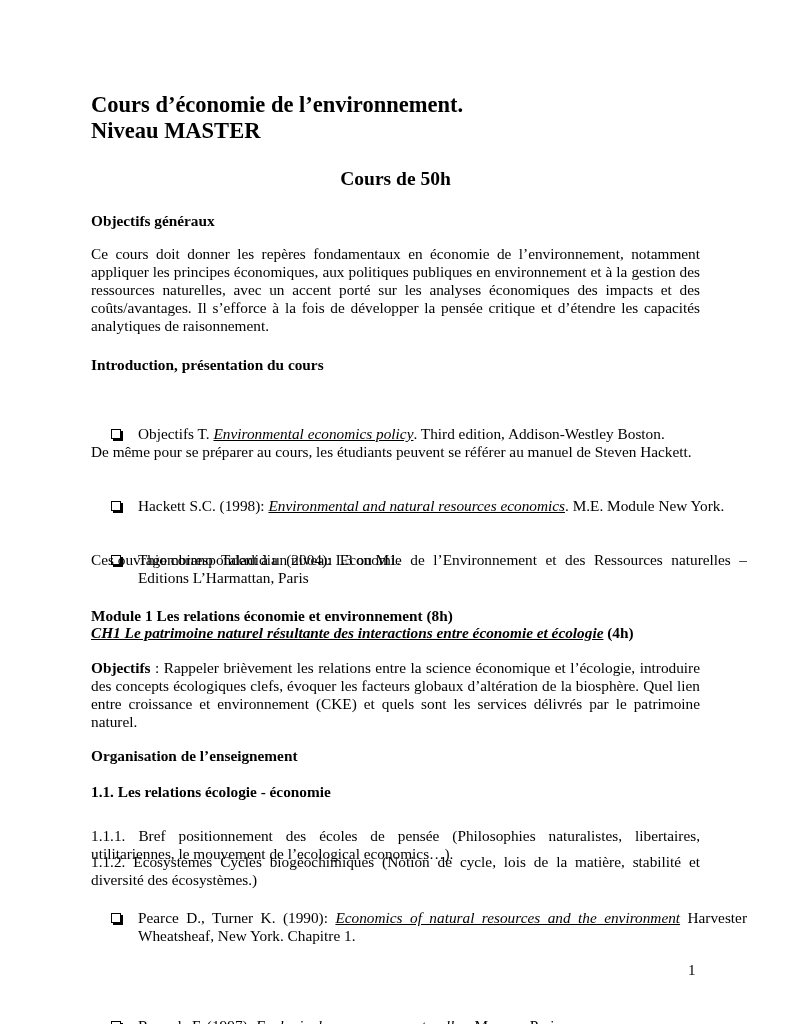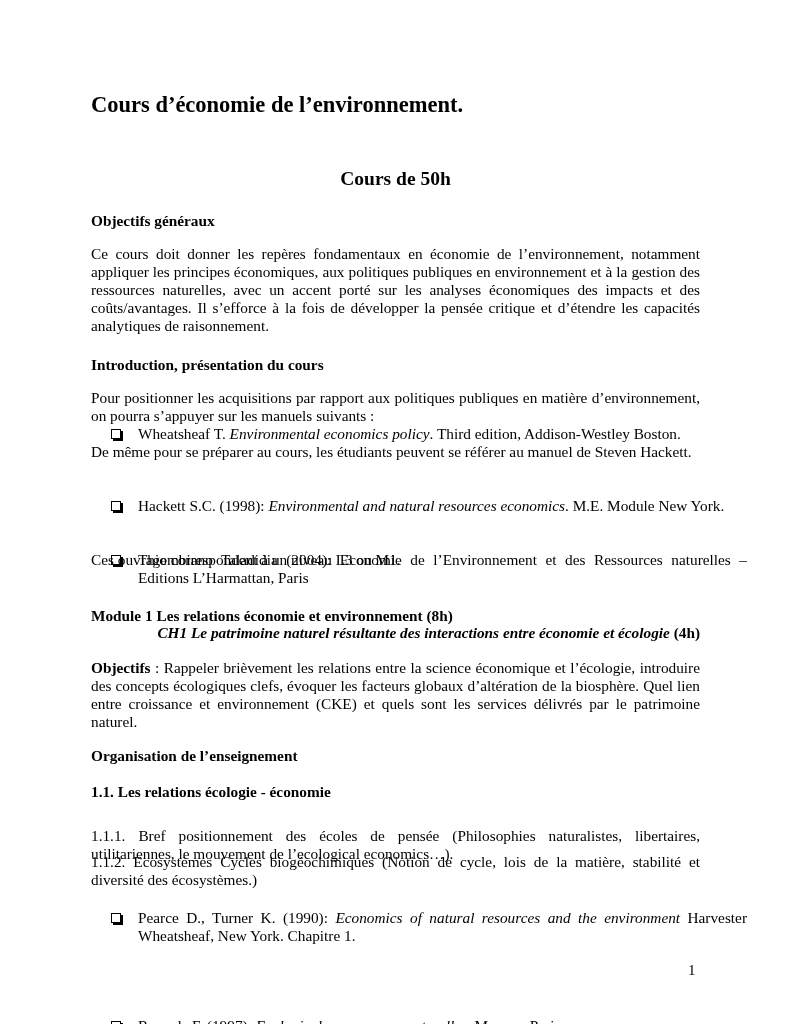--- a/index.html
+++ b/index.html
@@ -7,64 +7,64 @@
          font-family: "Liberation Serif", serif; color: #000; font-size: 15.3px; line-height: 18px; }
   .page { position: absolute; left: 91px; top: 0; width: 609px; }
   .title { font-weight: bold; font-size: 22.5px; line-height: 26px; position: absolute; left: 0; width: 609px; }
   .subtitle { text-align: center; font-weight: bold; font-size: 19.5px; position: absolute; left: 0; width: 609px; }
   .block { position: absolute; left: 0; width: 609px; }
   .h { font-weight: bold; }
   .just { text-align: justify; text-align-last: left; }
   .bullet { position: relative; padding-left: 47px; }
   .bullet .box { position: absolute; left: 20px; top: 0; font-size: 14px; }
   .boxglyph { display: inline-block; width: 10px; height: 10px; border: 1.5px solid #000; box-shadow: 2px 2px 0 #000; margin-top: 4px; box-sizing: border-box; }
-  i { font-style: italic; }
+  i { font-style: italic; text-decoration: underline; }
   .pagenum { position: absolute; left: 688px; top: 961px; font-size: 15px; }
 </style>
 </head>
 <body>
 
 <div class="page">
 
   <div class="title" style="top:92px;">
     <div>Cours d’économie de l’environnement.</div>
+    <div>Niveau MASTER</div>
   </div>
 
   <div class="subtitle" style="top:170px;">Cours de 50h</div>
 
   <div class="block h" style="top:212px;">Objectifs généraux</div>
 
   <div class="block just" style="top:245px;">Ce cours doit donner les repères fondamentaux en économie de l’environnement, notamment appliquer les principes économiques, aux politiques publiques en environnement et à la gestion des ressources naturelles, avec un accent porté sur les analyses économiques des impacts et des coûts/avantages. Il s’efforce à la fois de développer la pensée critique et d’étendre les capacités analytiques de raisonnement.</div>
 
   <div class="block h" style="top:356px;">Introduction, présentation du cours</div>
 
-  <div class="block just" style="top:389px;">Pour positionner les acquisitions par rapport aux politiques publiques en matière d’environnement, on pourra s’appuyer sur les manuels suivants :</div>
 
   <div class="block bullet" style="top:425px;">
     <span class="box"><span class="boxglyph"></span></span>
-    <span>Wheatsheaf T. </span><i>Environmental economics policy</i><span>. Third edition, Addison-Westley Boston.</span>
+    <span>Objectifs T. </span><i>Environmental economics policy</i><span>. Third edition, Addison-Westley Boston.</span>
   </div>
 
   <div class="block just" style="top:443px;">De même pour se préparer au cours, les étudiants peuvent se référer au manuel de Steven Hackett.</div>
 
   <div class="block bullet just" style="top:479px;">
     <span class="box"><span class="boxglyph"></span></span>
     <span>Hackett S.C. (1998): </span><i>Environmental and natural resources economics</i><span>. M.E. Module New York.</span>
   </div>
 
   <div class="block bullet just" style="top:515px;">
     <span class="box"><span class="boxglyph"></span></span>
     <span>Thiombiano Taladidia (2004): Economie de l’Environnement et des Ressources naturelles – Editions L’Harmattan, Paris</span>
   </div>
 
   <div class="block" style="top:551px;">Ces ouvrage correspondent à un niveau L3 ou M1.</div>
 
   <div class="block h" style="top:587px;margin-top:20px;">Module 1 Les relations économie et environnement (8h)</div>
 
-  <div class="block" style="top:624px;text-align:right;">
+  <div class="block" style="top:624px;">
     <b><i>CH1 Le patrimoine naturel résultante des interactions entre économie et écologie</i></b><b> (4h)</b>
   </div>
 
   <div class="block just" style="top:659px;">
     <b>Objectifs</b><span> : Rappeler brièvement les relations entre la science économique et l’écologie, introduire des concepts écologiques clefs, évoquer les facteurs globaux d’altération de la biosphère. Quel lien entre croissance et environnement (CKE) et quels sont les services délivrés par le patrimoine naturel.</span>
   </div>
 
   <div class="block h" style="top:747px;">Organisation de l’enseignement</div>
 
   <div class="block h" style="top:783px;">1.1. Les relations écologie - économie</div>

